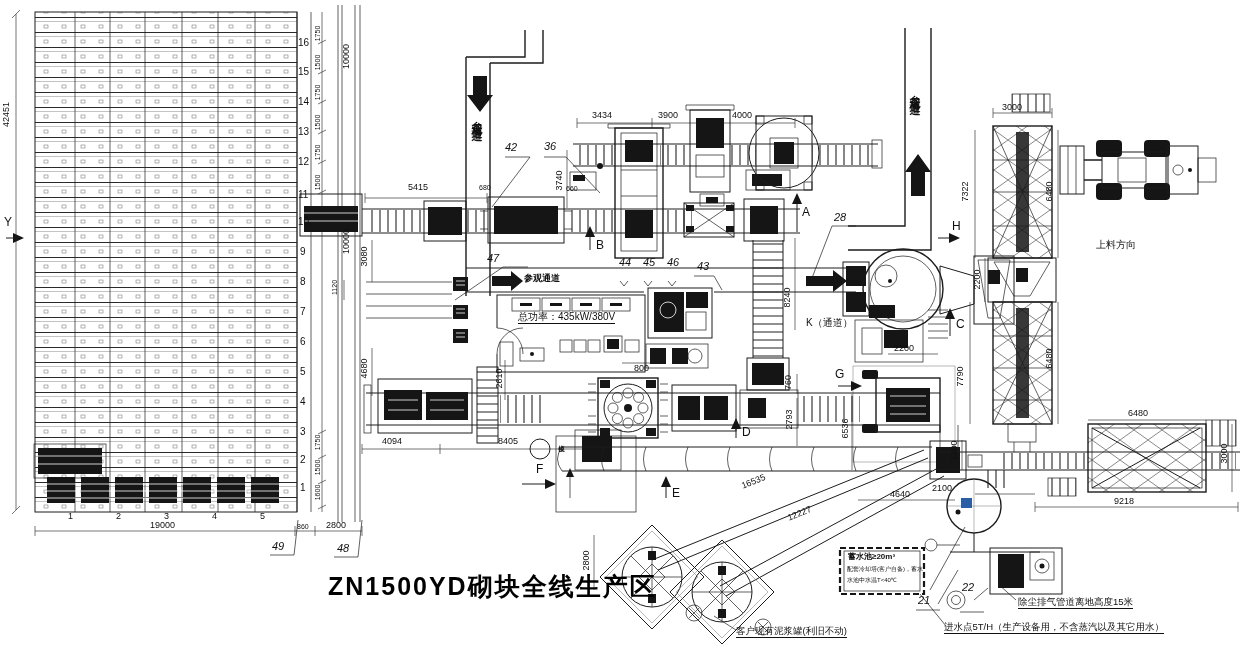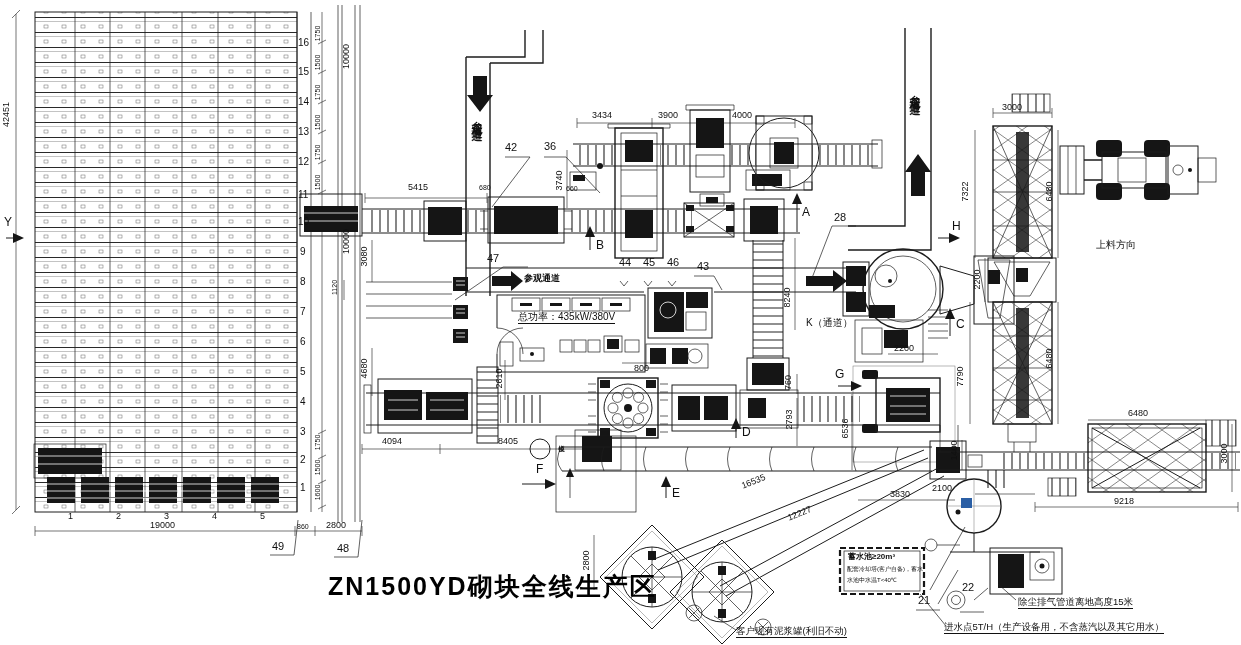--- a/index.html
+++ b/index.html
@@ -11,21 +11,21 @@
   .s5{fill:none;stroke:#707070;stroke-width:.5;}
   .s13{fill:none;stroke:#1c1c1c;stroke-width:1.4;}
   .dim{fill:none;stroke:#3a3a3a;stroke-width:.7;}
   .dk{fill:#151515;stroke:none;}
   .wt{fill:none;stroke:#fff;stroke-width:.8;}
   .ar{fill:#151515;stroke:none;}
   .lb{position:absolute;color:#101010;font-size:9px;line-height:1;white-space:nowrap;}
   .v{transform:rotate(-90deg);transform-origin:center center;}
   .cjkv{writing-mode:vertical-lr;letter-spacing:3px;font-size:11px;font-weight:bold;}
   .u{border-bottom:1px solid #101010;padding-bottom:1px;}
-  .c{font-size:11px;}
+  .c{font-size:11px;font-style:italic;}
   .L{font-size:12px;}
   .t7{font-size:7px;}
   .t8{font-size:10px;}
   .diag{transform:rotate(-22deg);transform-origin:left center;}
   .title{font-size:25px;font-weight:bold;letter-spacing:2px;color:#000;}
   .note{font-size:9.5px;}
   .pw{font-size:10px;}
   .pool1{font-size:8px;font-weight:bold;}
   .pool2{font-size:6px;}
   .mold{writing-mode:vertical-lr;font-size:6.5px;letter-spacing:0;}
@@ -524,21 +524,21 @@
   <span class="lb" style="left:498px;top:437px">8405</span>
   <span class="lb" style="left:634px;top:364px">800</span>
   <span class="lb v" style="left:781px;top:378px">760</span>
   <span class="lb v" style="left:779px;top:415px">2793</span>
   <span class="lb v" style="left:835px;top:424px">6536</span>
   <span class="lb diag" style="left:742px;top:482px">16535</span>
   <span class="lb diag" style="left:788px;top:514px">12227</span>
   <span class="lb v" style="left:576px;top:556px">2800</span>
   <span class="lb v" style="left:944px;top:446px">1400</span>
   <span class="lb" style="left:932px;top:484px">2100</span>
-  <span class="lb" style="left:890px;top:490px">3830</span>
+  <span class="lb" style="left:890px;top:490px">4640</span>
   <span class="lb" style="left:1114px;top:497px">9218</span>
   <span class="lb" style="left:1128px;top:409px">6480</span>
   <span class="lb v" style="left:1214px;top:449px">3000</span>
   <span class="lb" style="left:150px;top:521px">19000</span>
   <span class="lb t7" style="left:297px;top:523px">860</span>
   <span class="lb" style="left:326px;top:521px">2800</span>
 
   <span class="lb v t7" style="left:310px;top:30px">1750</span>
   <span class="lb v t7" style="left:310px;top:59px">1500</span>
   <span class="lb v t7" style="left:310px;top:89px">1750</span>

